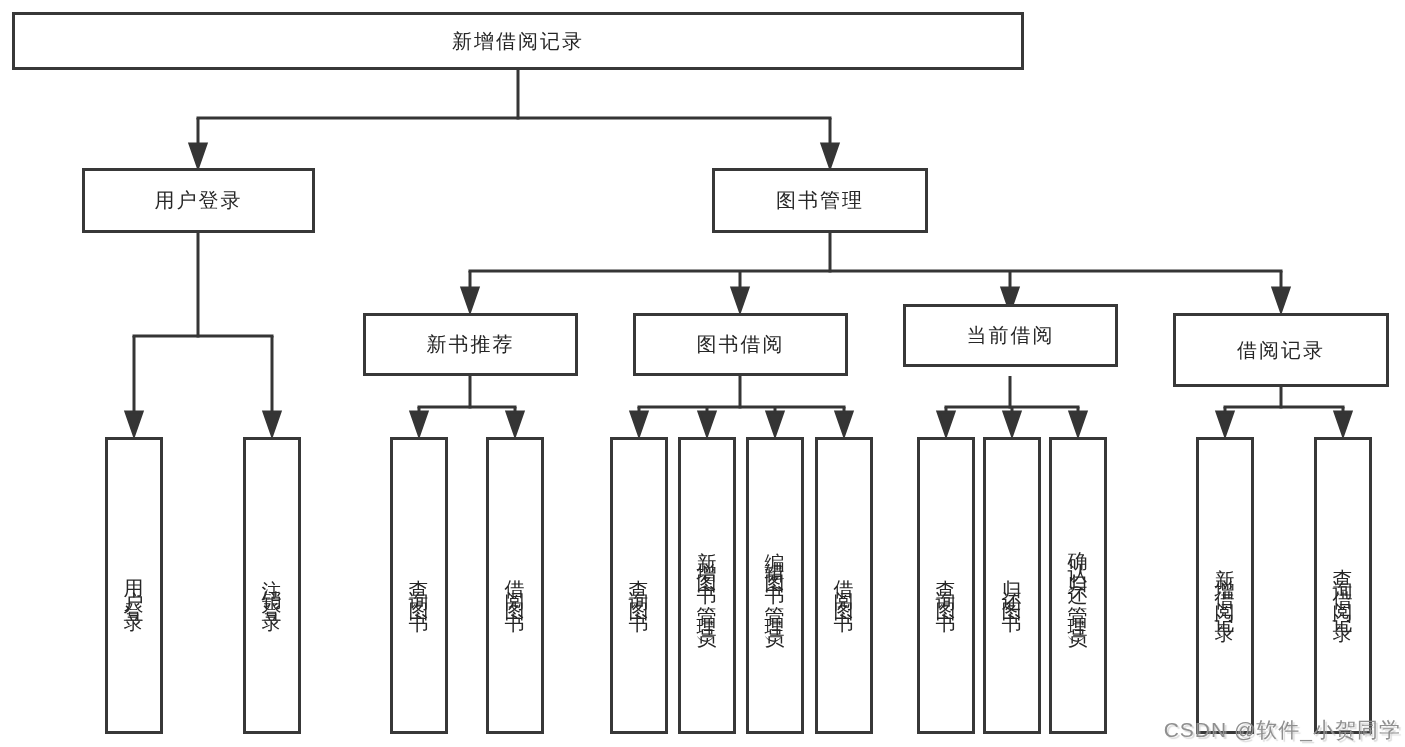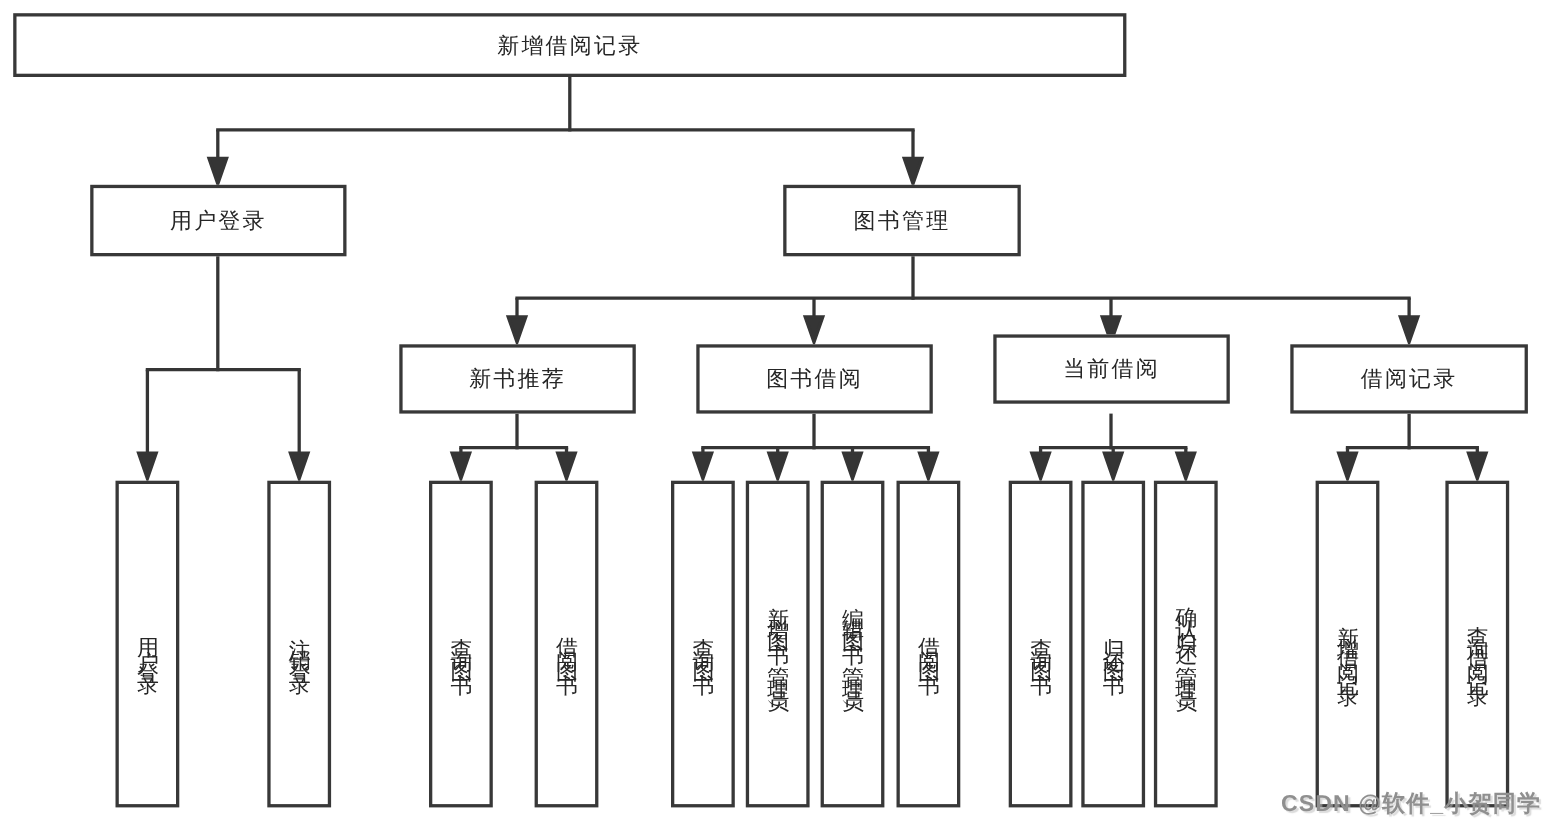--- a/index.html
+++ b/index.html
@@ -52,21 +52,20 @@
   }
   .watermark {
     position: absolute;
     right: 4px;
     bottom: 3px;
     font-size: 21px;
     color: #8f8f8f;
     letter-spacing: 1px;
     text-shadow: 2px 2px 1px rgba(190,190,190,0.55);
     white-space: nowrap;
-    font-weight: bold;
   }
 </style>
 </head>
 <body>
 
 <div id="canvas">
 
   <svg id="connectors" viewBox="0 0 1405 747" xmlns="http://www.w3.org/2000/svg" stroke="#353535" stroke-width="3" fill="#353535">
 
     <line x1="518" y1="69" x2="518" y2="119.5"></line>
@@ -142,21 +141,21 @@
 
   <div class="node node-h" style="left:633px; top:313px; width:215px; height:63px">
     <span>图书借阅</span>
   </div>
   <div class="node node-h" style="left:363px; top:313px; width:215px; height:63px">
     <span>新书推荐</span>
   </div>
   <div class="node node-h" style="left:903px; top:304px; width:215px; height:63px">
     <span>当前借阅</span>
   </div>
-  <div class="node node-h" style="left:1173px; top:313px; width:216px; height:63px">
+  <div class="node node-h" style="left:1173px; top:313px; width:216px; height:74px">
     <span>借阅记录</span>
   </div>
 
   <div class="node node-v" style="left:105px; top:437px; width:58px; height:297px">
     <span>用户登录</span>
   </div>
   <div class="node node-v" style="left:243px; top:437px; width:58px; height:297px">
     <span>注销登录</span>
   </div>
 

